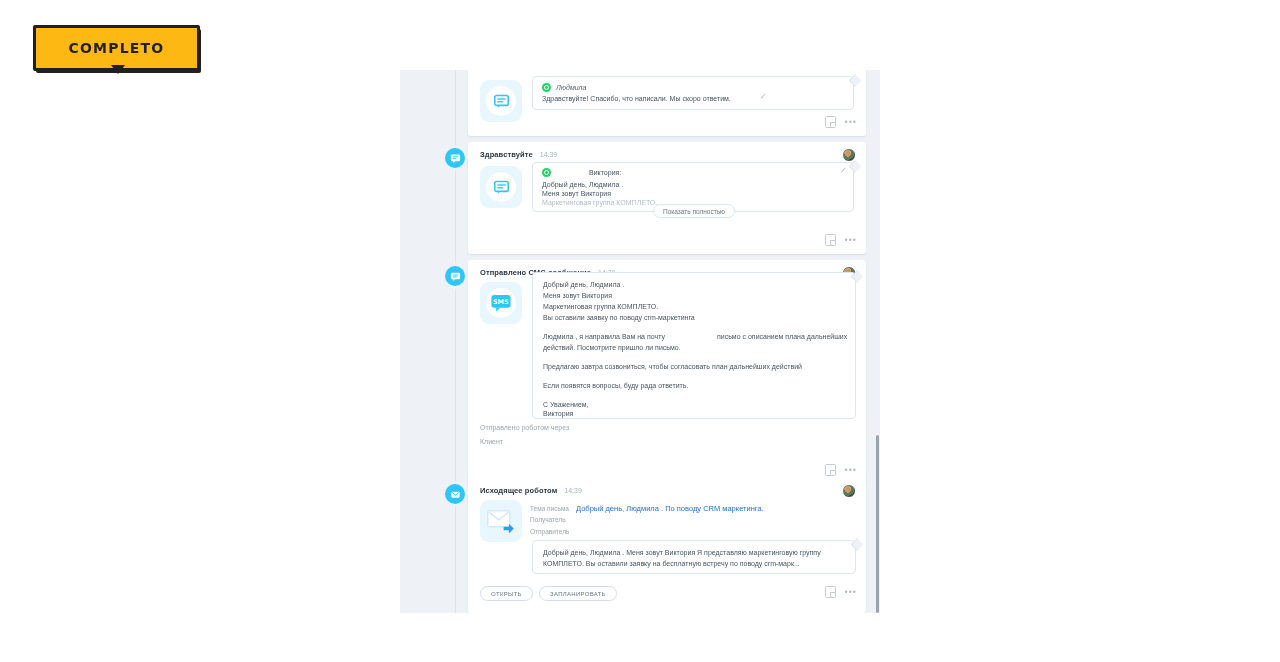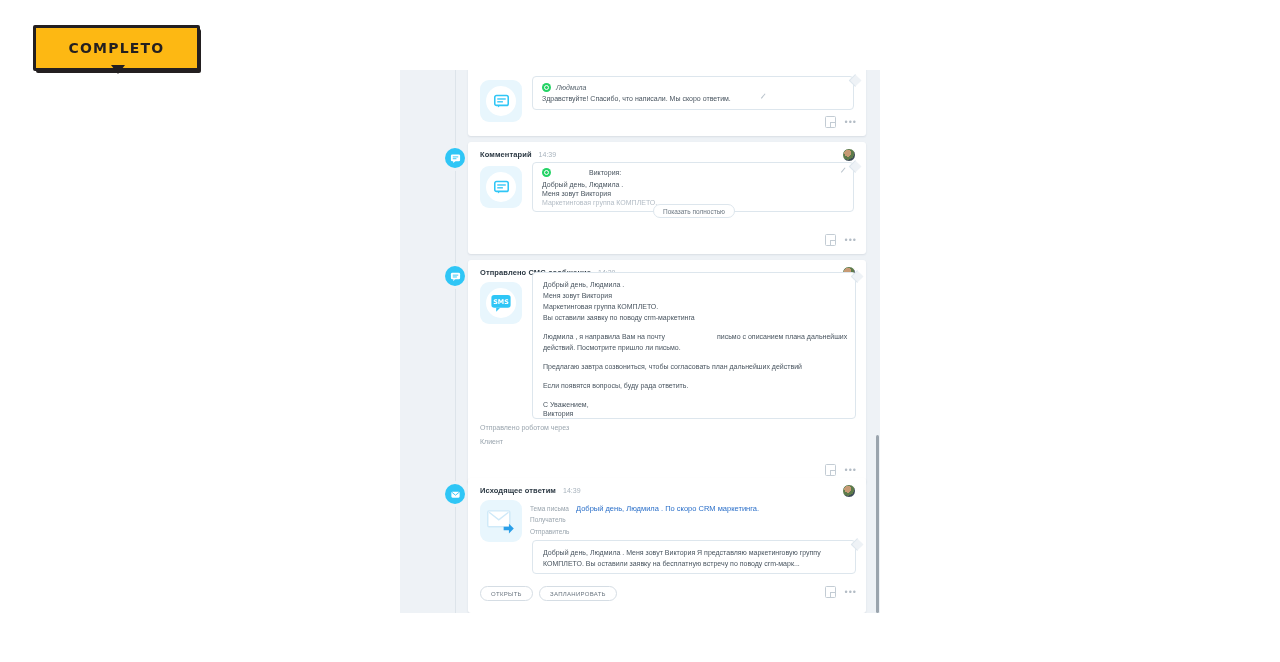--- a/index.html
+++ b/index.html
@@ -119,21 +119,21 @@
       <div class="badge" style="top:78px;">
         <svg viewBox="0 0 24 24" aria-hidden="true">
           <rect x="2" y="3" width="20" height="15" rx="3" fill="#ffffff"></rect>
           <path d="M7 22 L12 17.5 L7 17.5 Z" fill="#ffffff"></path>
           <rect x="6" y="7.5" width="12" height="2" fill="#2fc6f6"></rect>
           <rect x="6" y="11.5" width="8" height="2" fill="#2fc6f6"></rect>
         </svg>
       </div>
       <div class="card" style="top:72px;height:112px;">
         <div class="hdr">
-          <span class="hdr-title">Комментарий</span>
+          <span class="hdr-title">Здравствуйте</span>
           <span class="hdr-time">14:39</span>
         </div>
         <div class="avatar"></div>
         <div class="tile" style="left:12px;top:24px;">
           <div class="tile-circle">
             <svg viewBox="0 0 24 24" width="17" height="17" aria-hidden="true">
               <rect x="2.5" y="3.5" width="19" height="14" rx="2.5" fill="none" stroke="#2fc6f6" stroke-width="2.2"></rect>
               <path d="M7 20.5 L11 17 L7 17 Z" fill="#2fc6f6"></path>
               <rect x="6" y="7.5" width="12" height="1.9" fill="#2fc6f6"></rect>
               <rect x="6" y="11.5" width="8" height="1.9" fill="#2fc6f6"></rect>
@@ -205,36 +205,36 @@
       </div>
 
       <div class="badge" style="top:414px;">
         <svg viewBox="0 0 24 24" aria-hidden="true">
           <rect x="3" y="6" width="18" height="13" rx="2.5" fill="#ffffff"></rect>
           <path d="M4.5 7.5 L12 13.5 L19.5 7.5" fill="none" stroke="#2fc6f6" stroke-width="2"></path>
         </svg>
       </div>
       <div class="card" style="top:408px;height:135px;">
         <div class="hdr">
-          <span class="hdr-title">Исходящее ответим</span>
+          <span class="hdr-title">Исходящее роботом</span>
           <span class="hdr-time">14:39</span>
         </div>
         <div class="avatar"></div>
 
         <div class="tile" style="left:12px;top:22px;">
           <svg viewBox="0 0 34 30" width="30" height="27" aria-hidden="true">
             <rect x="2" y="3" width="25" height="18" rx="1.5" fill="#ffffff" stroke="#cfe9f8" stroke-width="1.6"></rect>
             <path d="M3.5 4.5 L14.5 13 L25.5 4.5" fill="none" stroke="#cfe9f8" stroke-width="1.6"></path>
             <path d="M20 21 L26 21 L26 17.5 L31.5 23 L26 28.5 L26 25 L20 25 Z" fill="#2a9fe8"></path>
           </svg>
         </div>
 
         <div class="mailrow" style="left:62px;top:26px;">
           <span class="mail-lbl">Тема письма</span>
-          <span class="mail-val">Добрый день, Людмила . По скоро CRM маркетинга.</span>
+          <span class="mail-val">Добрый день, Людмила . По поводу CRM маркетинга.</span>
         </div>
         <div class="mailrow" style="left:62px;top:38px;">
           <span class="mail-lbl">Получатель</span>
           <span class="mail-val"></span>
         </div>
         <div class="mailrow" style="left:62px;top:50px;">
           <span class="mail-lbl">Отправитель</span>
           <span class="mail-val"></span>
         </div>
 

